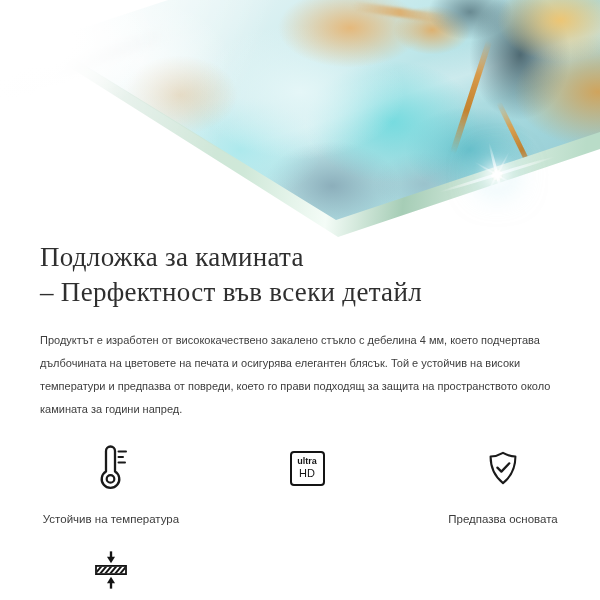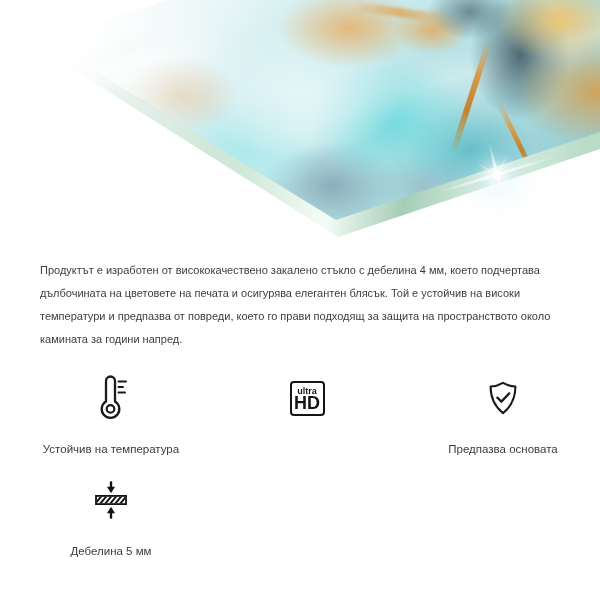--- a/index.html
+++ b/index.html
@@ -69,21 +69,21 @@
   
   .features{margin:24px 0 0 13px;width:588px;display:grid;
     grid-template-columns:repeat(3,196px);row-gap:22px;}
   .feature{display:flex;flex-direction:column;align-items:center;}
   .icon-wrap{height:46px;display:flex;align-items:center;justify-content:center;}
   .feature-label{margin-top:22px;font-size:11.5px;color:#3b3b3b;}
   svg{display:block;}
   .uhd-box{width:31px;height:31px;border:2.5px solid #141414;border-radius:4px;
     display:flex;flex-direction:column;align-items:center;justify-content:center;color:#141414;}
   .uhd-top{font-size:9px;font-weight:bold;line-height:10px;}
-  .uhd-bottom{font-size:18px;font-weight:bold;line-height:14px;}
+  .uhd-bottom{font-size:11px;font-weight:normal;line-height:14px;}
 </style>
 </head>
 <body>
 
 <div class="hero">
   <div class="panel">
     <div class="vein v1"></div>
     <div class="vein v2"></div>
     <div class="vein v3"></div>
   </div>
@@ -93,20 +93,24 @@
   <div class="sparkle">
     <div class="ray r1"></div>
     <div class="ray r2"></div>
     <div class="ray r3"></div>
     <div class="ray r4"></div>
     <div class="spark-core"></div>
   </div>
 </div>
 
 <div class="content">
+  <h1>
+    <span>Подложка за камината</span>
+    <span>– Перфектност във всеки детайл</span>
+  </h1>
   <p class="desc">Продуктът е изработен от висококачествено закалено стъкло с дебелина 4 мм, което подчертава дълбочината на цветовете на печата и осигурява елегантен блясък. Той е устойчив на високи температури и предпазва от повреди, което го прави подходящ за защита на пространството около камината за години напред.</p>
 </div>
 
 <div class="features">
 
   <div class="feature">
     <div class="icon-wrap">
       <svg width="40" height="46" viewBox="0 0 40 46" fill="none" stroke="#1a1a1a" stroke-width="2.3">
         <path d="M15 6 a4.5 4.5 0 0 1 9 0 v20.5 a8.8 8.8 0 1 1 -9 0 Z" stroke-linejoin="round"></path>
         <circle cx="19.5" cy="33.9" r="3.8" stroke-width="2.2"></circle>

